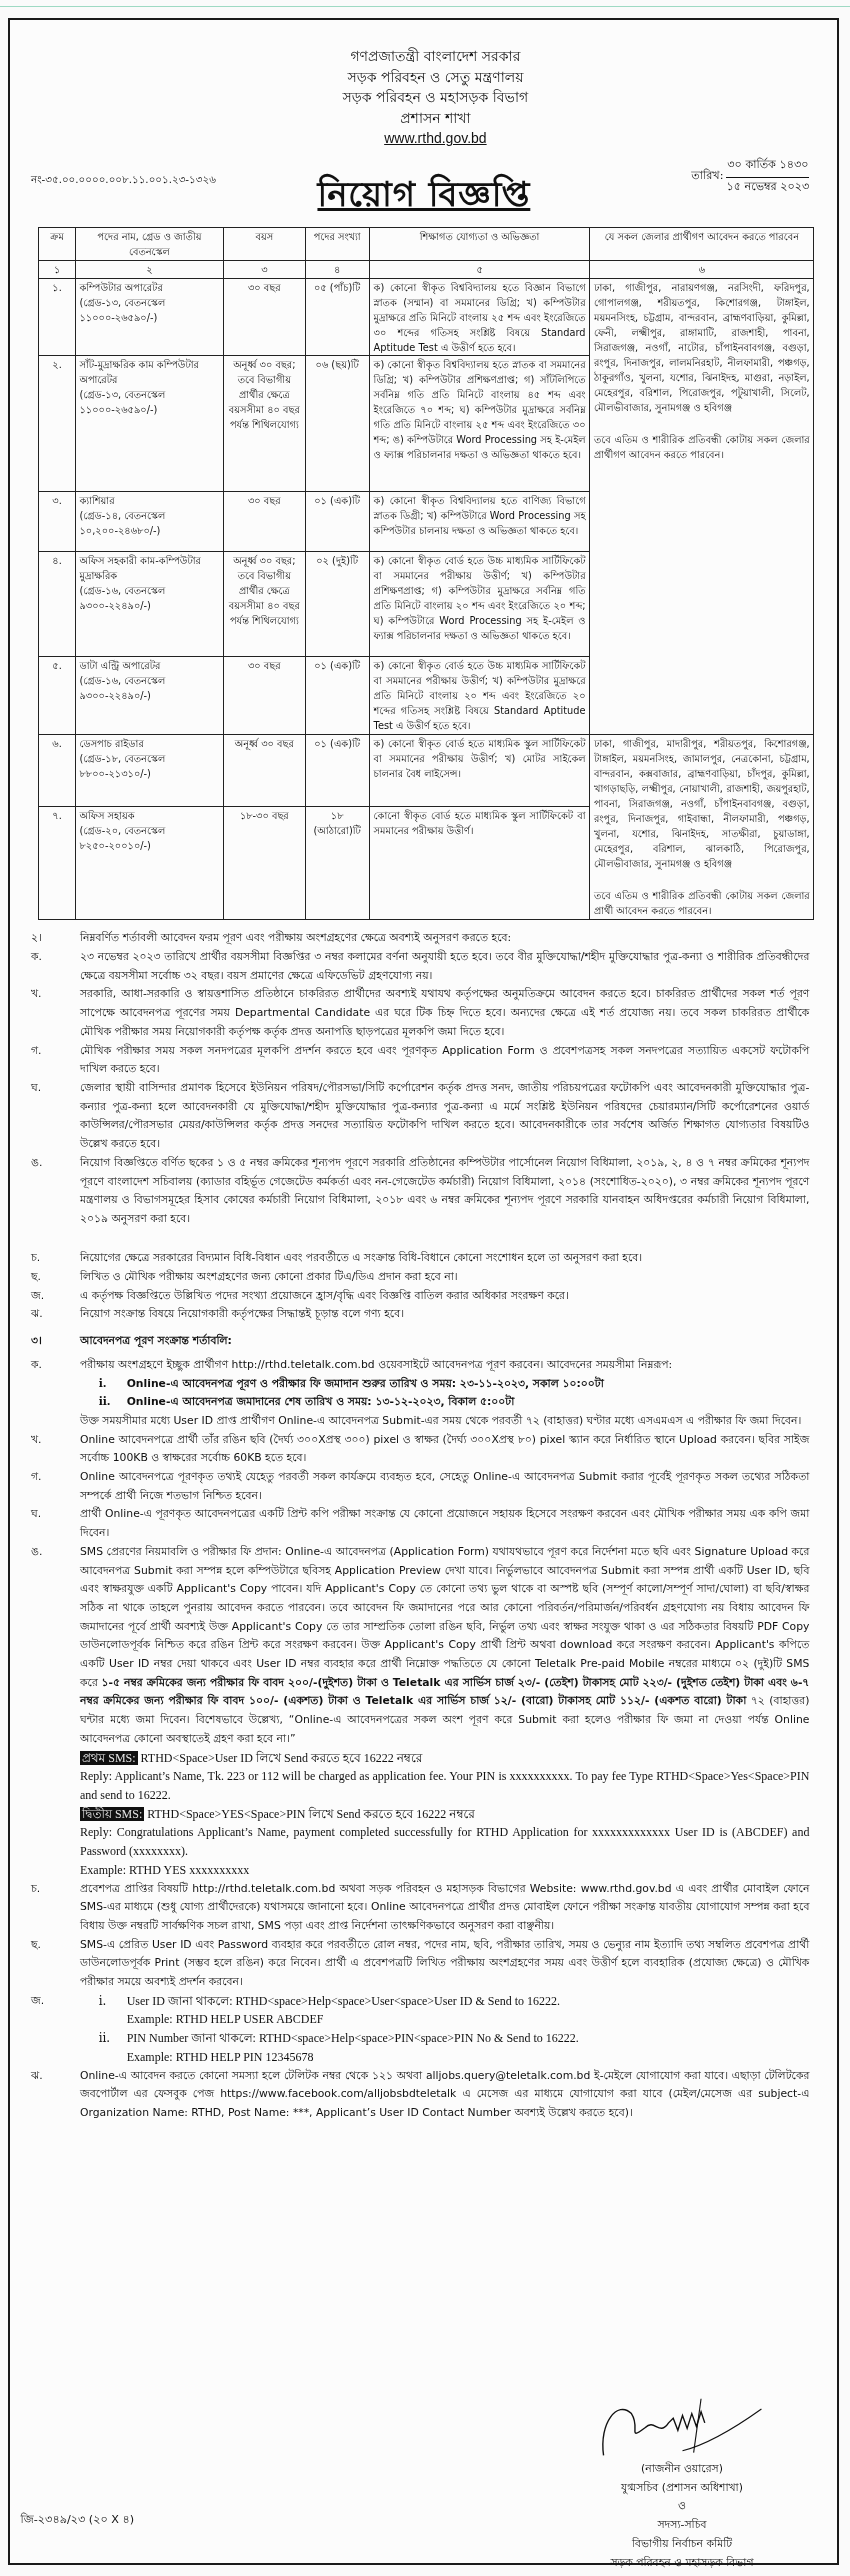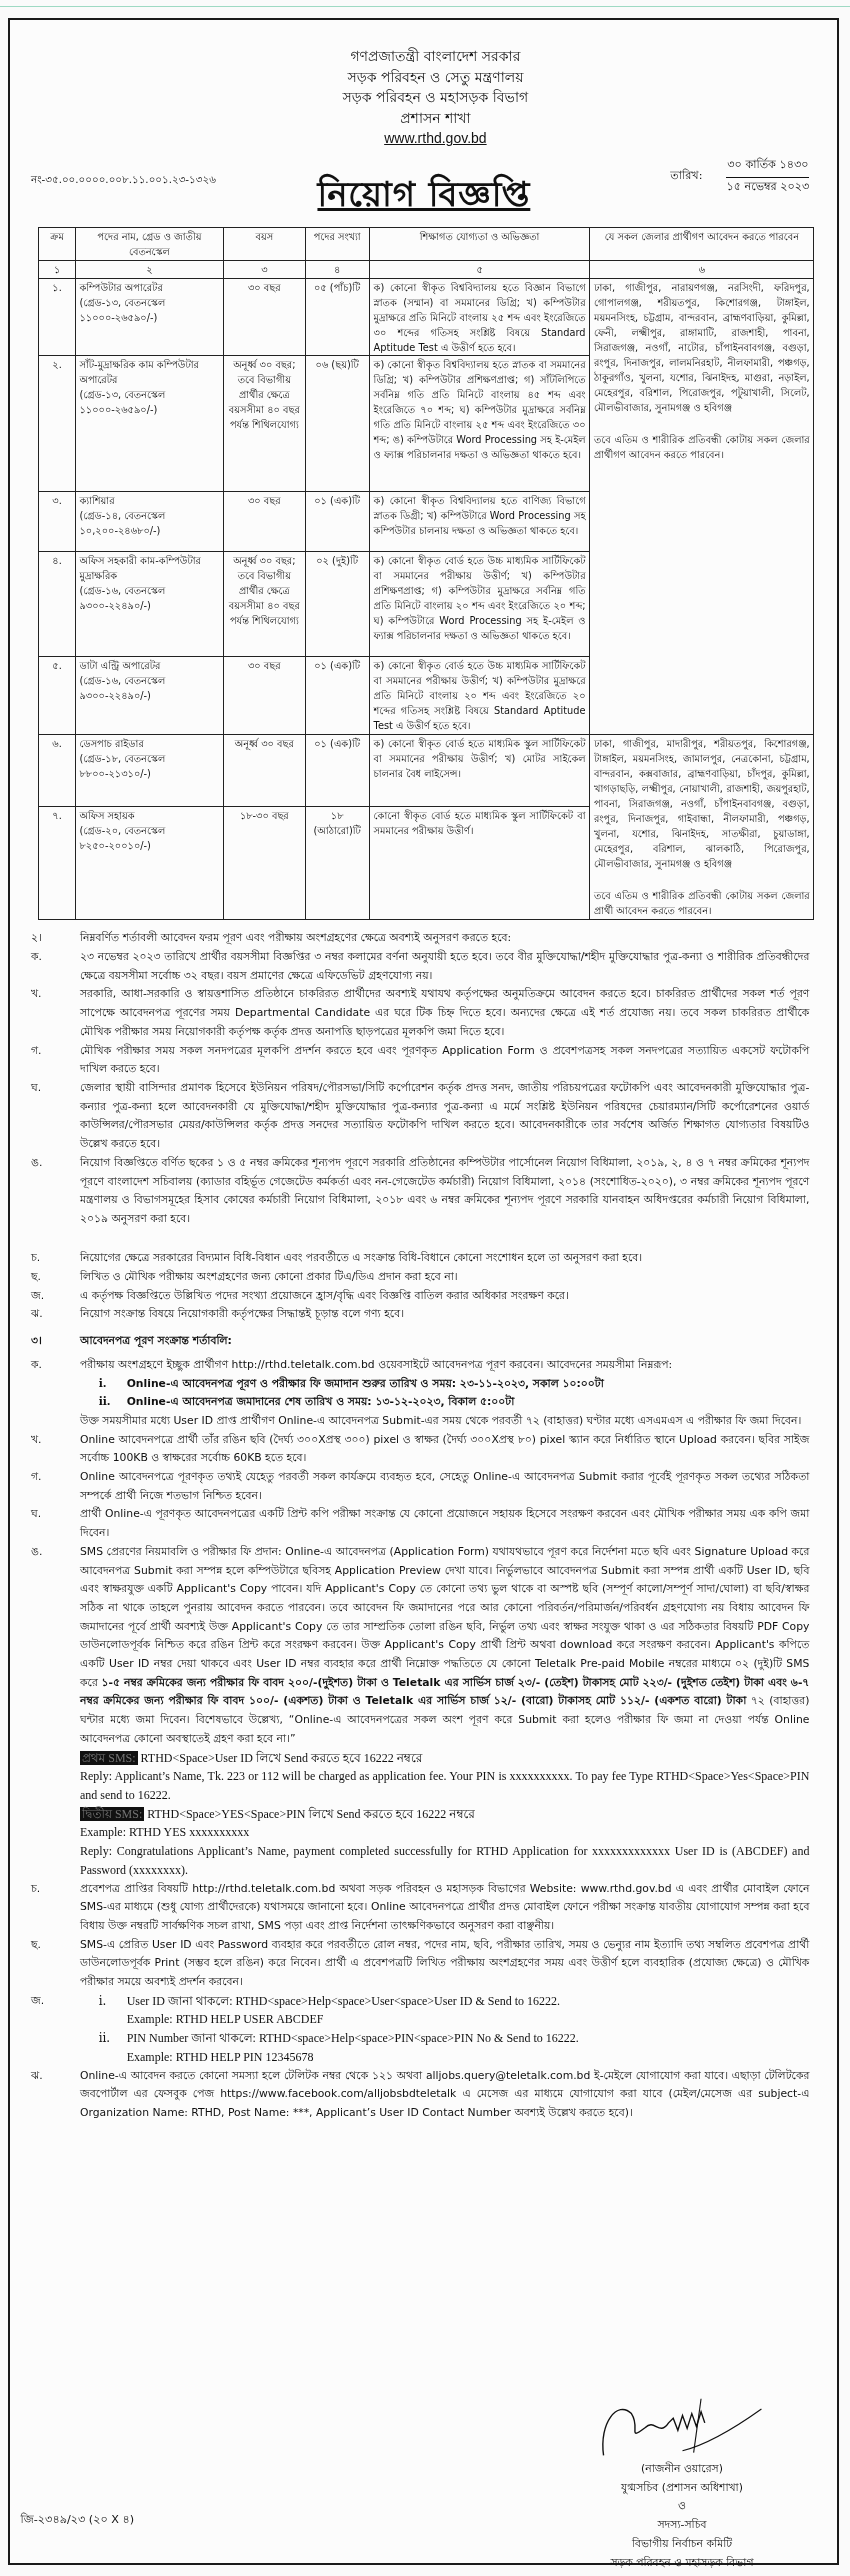--- a/index.html
+++ b/index.html
@@ -3,21 +3,21 @@
 <meta charset="utf-8">
 <style>
   html, body { margin: 0; padding: 0; background: #fafafa; }
   body { width: 850px; height: 2576px; position: relative; overflow: hidden; font-family: "DejaVu Sans", sans-serif; color: #111; }
   .topline { position: absolute; left: 0; right: 0; top: 5.6px; height: 1.9px; background: #9ed9c3; }
   .frame { position: absolute; left: 8.4px; top: 18px; width: 831px; height: 2547px; border: 2.8px solid #1a1a1a; box-sizing: border-box; background: #fcfcfc; }
   .hdr { text-align: center; font-size: 14px; line-height: 20.6px; margin-top: 26px; padding-left: 23px; }
   .hdr .url { text-decoration: underline; font-family: Liberation Sans, sans-serif; font-size: 14px; }
   .refrow { position: relative; height: 65px; margin-top: 5.6px; }
   .ref { position: absolute; left: 20.6px; top: 17px; font-size: 10.3px; }
-  .date { position: absolute; right: 28px; top: 1.9px; font-size: 11.2px; display: flex; align-items: center; gap: 24px; }
+  .date { position: absolute; right: 28px; top: 1.9px; font-size: 11.2px; display: flex; align-items: center; gap: 3px; }
   .date .stack { text-align: center; line-height: 18.7px; }
   .date .stack .l1 { border-bottom: 0.9px solid #111; padding-bottom: 1.9px; }
   .title { position: absolute; left: 0; right: 0; top: 13px; text-align: center; font-size: 34px; font-weight: bold; text-decoration: underline; letter-spacing: 0.9px; }
   .intro { margin: 3.7px 28px 0 28px; font-size: 11.7px; line-height: 19.6px; text-indent: 47px; text-align: justify; }
   table.jobs { margin: 7.5px 0 0 28px; width: 776px; border-collapse: collapse; font-size: 9.8px; line-height: 15px; }
   table.jobs td, table.jobs th { border: 0.9px solid #222; vertical-align: top; padding: 0.9px 3.7px; font-weight: normal; }
   table.jobs th { text-align: center; height: 28px; }
   table.jobs tr.nums td { text-align: center; }
   .c1 { width: 28px; text-align: center; }
   .c2 { width: 140px; }
@@ -26,21 +26,21 @@
   .c5 { width: 212px; text-align: justify; }
   .c6 { text-align: justify; }
   .c6 .note { margin-top: 17px; }
   .sec { margin: 0 28px 0 20.6px; font-size: 10.8px; line-height: 18.7px; }
   .item { display: flex; text-align: justify; }
   .item .k { width: 49px; flex: none; }
   .item .t { flex: 1; }
   .sec2 { margin-top: 7.5px; }
   .subl { display: flex; padding-left: 18.7px; }
   .subl .r { width: 28px; font-family: "DejaVu Serif", serif; }
-  .sms-tag { background: #111; color: #737373; padding: 0 1.9px; }
+  .sms-tag { background: #111; color: #e5e5e5; padding: 0 1.9px; }
   .mono-ish { font-family: "Liberation Serif", serif; font-size: 12px; }
   .sign { position: absolute; right: 56px; top: 2395px; width: 224px; text-align: center; font-size: 10.8px; line-height: 18.7px; }
   .sig-scribble { height: 65px; position: relative; }
   .footer-code { position: absolute; left: 20.6px; top: 2511px; font-size: 11.2px; }
   .bold { font-weight: bold; }
 </style>
 </head>
 <body>
 
 <div class="topline"></div>
@@ -245,22 +245,22 @@
         <span class="t">প্রার্থী Online-এ পূরণকৃত আবেদনপত্রের একটি প্রিন্ট কপি পরীক্ষা সংক্রান্ত যে কোনো প্রয়োজনে সহায়ক হিসেবে সংরক্ষণ করবেন এবং মৌখিক পরীক্ষার সময় এক কপি জমা দিবেন।</span>
       </div>
 
     <div class="item">
       <span class="k">ঙ.</span>
       <span class="t">
         <span>SMS প্রেরণের নিয়মাবলি ও পরীক্ষার ফি প্রদান: Online-এ আবেদনপত্র (Application Form) যথাযথভাবে পূরণ করে নির্দেশনা মতে ছবি এবং Signature Upload করে আবেদনপত্র Submit করা সম্পন্ন হলে কম্পিউটারে ছবিসহ Application Preview দেখা যাবে। নির্ভুলভাবে আবেদনপত্র Submit করা সম্পন্ন প্রার্থী একটি User ID, ছবি এবং স্বাক্ষরযুক্ত একটি Applicant's Copy পাবেন। যদি Applicant's Copy তে কোনো তথ্য ভুল থাকে বা অস্পষ্ট ছবি (সম্পূর্ণ কালো/সম্পূর্ণ সাদা/ঘোলা) বা ছবি/স্বাক্ষর সঠিক না থাকে তাহলে পুনরায় আবেদন করতে পারবেন। তবে আবেদন ফি জমাদানের পরে আর কোনো পরিবর্তন/পরিমার্জন/পরিবর্ধন গ্রহণযোগ্য নয় বিধায় আবেদন ফি জমাদানের পূর্বে প্রার্থী অবশ্যই উক্ত Applicant's Copy তে তার সাম্প্রতিক তোলা রঙিন ছবি, নির্ভুল তথ্য এবং স্বাক্ষর সংযুক্ত থাকা ও এর সঠিকতার বিষয়টি PDF Copy ডাউনলোডপূর্বক নিশ্চিত করে রঙিন প্রিন্ট করে সংরক্ষণ করবেন। উক্ত Applicant's Copy প্রার্থী প্রিন্ট অথবা download করে সংরক্ষণ করবেন। Applicant's কপিতে একটি User ID নম্বর দেয়া থাকবে এবং User ID নম্বর ব্যবহার করে প্রার্থী নিম্নোক্ত পদ্ধতিতে যে কোনো Teletalk Pre-paid Mobile নম্বরের মাধ্যমে ০২ (দুই)টি SMS করে </span><span class="bold">১-৫ নম্বর ক্রমিকের জন্য পরীক্ষার ফি বাবদ ২০০/-(দুইশত) টাকা ও Teletalk এর সার্ভিস চার্জ ২৩/- (তেইশ) টাকাসহ মোট ২২৩/- (দুইশত তেইশ) টাকা এবং ৬-৭ নম্বর ক্রমিকের জন্য পরীক্ষার ফি বাবদ ১০০/- (একশত) টাকা ও Teletalk এর সার্ভিস চার্জ ১২/- (বারো) টাকাসহ মোট ১১২/- (একশত বারো) টাকা</span><span> ৭২ (বাহাত্তর) ঘন্টার মধ্যে জমা দিবেন। বিশেষভাবে উল্লেখ্য, “Online-এ আবেদনপত্রের সকল অংশ পূরণ করে Submit করা হলেও পরীক্ষার ফি জমা না দেওয়া পর্যন্ত Online আবেদনপত্র কোনো অবস্থাতেই গ্রহণ করা হবে না।”</span>
         <div class="mono-ish"><span class="sms-tag">প্রথম SMS:</span> <span>RTHD&lt;Space&gt;User ID লিখে Send করতে হবে 16222 নম্বরে</span></div>
         <div class="mono-ish">Reply: Applicant’s Name, Tk. 223 or 112 will be charged as application fee. Your PIN is xxxxxxxxxx. To pay fee Type RTHD&lt;Space&gt;Yes&lt;Space&gt;PIN and send to 16222.</div>
         <div class="mono-ish"><span class="sms-tag">দ্বিতীয় SMS:</span> <span>RTHD&lt;Space&gt;YES&lt;Space&gt;PIN লিখে Send করতে হবে 16222 নম্বরে</span></div>
+        <div class="mono-ish">Reply: Congratulations Applicant’s Name, payment completed successfully for RTHD Application for xxxxxxxxxxxxx User ID is (ABCDEF) and Password (xxxxxxxx).</div>
         <div class="mono-ish">Example: RTHD YES xxxxxxxxxx</div>
-        <div class="mono-ish">Reply: Congratulations Applicant’s Name, payment completed successfully for RTHD Application for xxxxxxxxxxxxx User ID is (ABCDEF) and Password (xxxxxxxx).</div>
       </span>
     </div>
 
     <div class="item">
         <span class="k">চ.</span>
         <span class="t">প্রবেশপত্র প্রাপ্তির বিষয়টি http://rthd.teletalk.com.bd অথবা সড়ক পরিবহন ও মহাসড়ক বিভাগের Website: www.rthd.gov.bd এ এবং প্রার্থীর মোবাইল ফোনে SMS-এর মাধ্যমে (শুধু যোগ্য প্রার্থীদেরকে) যথাসময়ে জানানো হবে। Online আবেদনপত্রে প্রার্থীর প্রদত্ত মোবাইল ফোনে পরীক্ষা সংক্রান্ত যাবতীয় যোগাযোগ সম্পন্ন করা হবে বিধায় উক্ত নম্বরটি সার্বক্ষণিক সচল রাখা, SMS পড়া এবং প্রাপ্ত নির্দেশনা তাৎক্ষণিকভাবে অনুসরণ করা বাঞ্ছনীয়।</span>
       </div>
     <div class="item">
         <span class="k">ছ.</span>
         <span class="t">SMS-এ প্রেরিত User ID এবং Password ব্যবহার করে পরবর্তীতে রোল নম্বর, পদের নাম, ছবি, পরীক্ষার তারিখ, সময় ও ভেন্যুর নাম ইত্যাদি তথ্য সম্বলিত প্রবেশপত্র প্রার্থী ডাউনলোডপূর্বক Print (সম্ভব হলে রঙিন) করে নিবেন। প্রার্থী এ প্রবেশপত্রটি লিখিত পরীক্ষায় অংশগ্রহণের সময় এবং উত্তীর্ণ হলে ব্যবহারিক (প্রযোজ্য ক্ষেত্রে) ও মৌখিক পরীক্ষার সময়ে অবশ্যই প্রদর্শন করবেন।</span>

